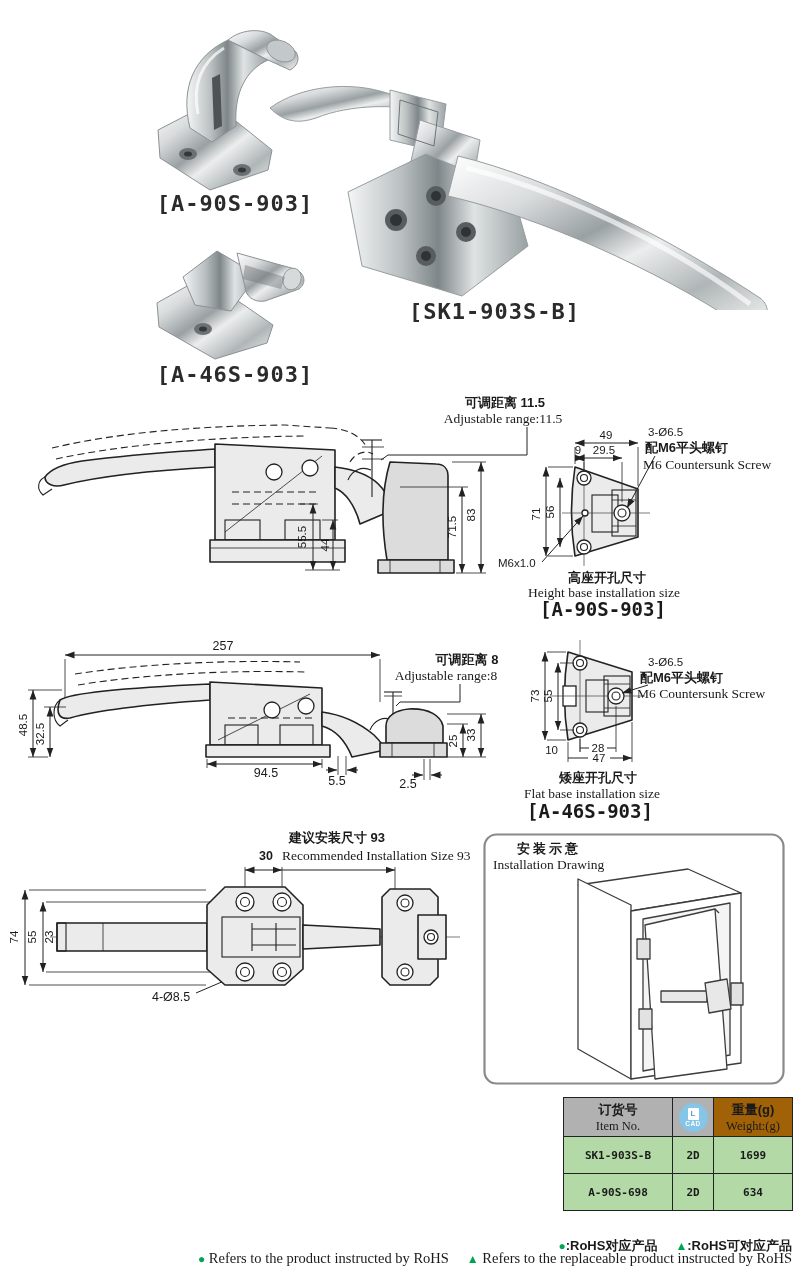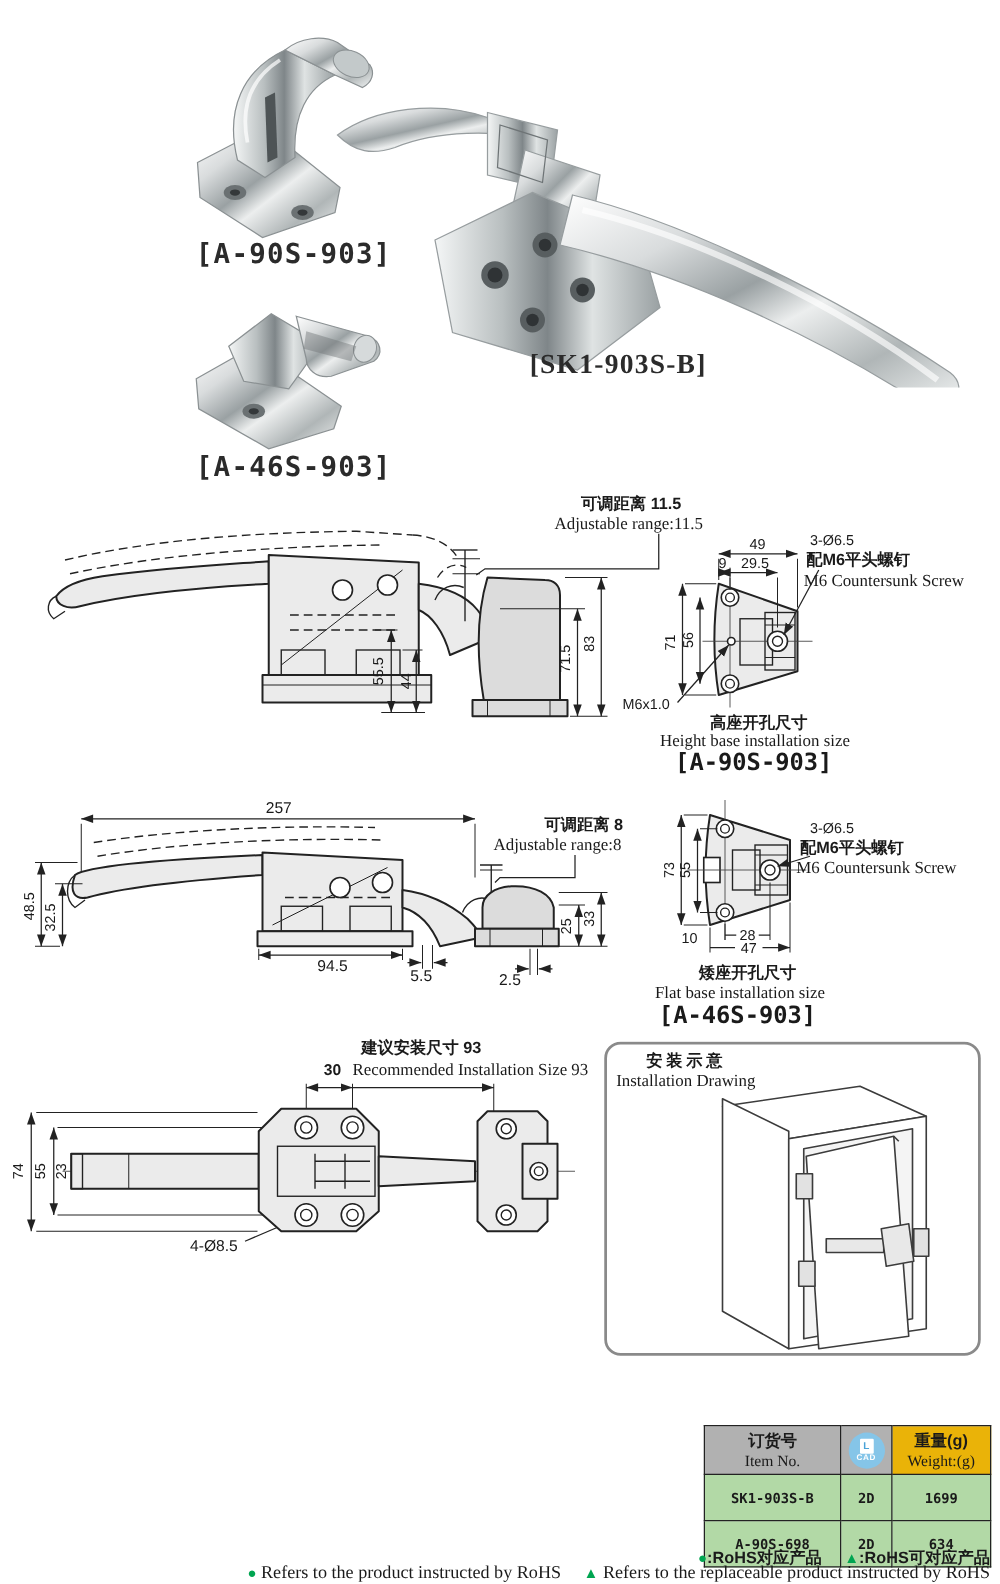--- a/index.html
+++ b/index.html
@@ -24,21 +24,21 @@
   text.dim{font-size:11.5px;}
   text.dimBig{font-size:12.5px;}
   text.cjk{font-size:13px;font-weight:bold;}
   text.en{font-family:"Liberation Serif",serif;font-size:13.5px;}
   text.modelSvg{font-family:"DejaVu Sans Mono",monospace;font-size:19px;font-weight:bold;}
   
   #spec-table{border-collapse:collapse;}
   #spec-table td{border:1.5px solid #222;text-align:center;vertical-align:middle;padding:0;}
   .th-cell{background:#b1b1b1;width:108px;height:38px;}
   .th-cad{background:#b1b1b1;width:40px;}
-  .th-w{background:#eab308;width:78px;}
+  .th-w{background:#a16207;width:78px;}
   .hdr-cn{font-size:13px;font-weight:bold;}
   .hdr-en{font-family:"Liberation Serif",serif;font-size:12.5px;}
   .row-green{background:#b2d9a6;}
   .row-white{background:#ffffff;}
   .cell-val{font-family:"DejaVu Sans Mono",monospace;font-size:11px;font-weight:bold;height:36px;}
   .cad-circle{width:29px;height:29px;border-radius:50%;background:#85c5e8;margin:0 auto;
               display:flex;flex-direction:column;align-items:center;justify-content:center;}
   .cad-doc{width:11px;height:12px;background:#fff;border-radius:1px;
            font-size:8px;font-weight:bold;color:#4aa3d8;line-height:12px;text-align:center;}
   .cad-txt{font-size:6.5px;font-weight:bold;color:#fff;letter-spacing:0.5px;margin-top:0px;}
@@ -111,21 +111,21 @@
       <ellipse cx="58" cy="104" rx="9" ry="6" fill="#6b7173"></ellipse>
         <ellipse cx="58" cy="104" rx="4" ry="2.5" fill="#34383a"></ellipse>
       <polygon points="38,52 72,26 112,50 86,86 50,80" fill="url(#chr2)" stroke="#8b9193" stroke-width="1"></polygon>
       <path d="M92,28 L150,44 C160,48 162,58 154,64 L120,76 C108,78 100,70 100,62 Z" fill="url(#chr1)" stroke="#8b9193" stroke-width="1"></path>
       <ellipse cx="147" cy="54" rx="9" ry="11" transform="rotate(18 147 54)" fill="#d6dadb" stroke="#8b9193" stroke-width="0.8"></ellipse>
       <path d="M100,40 L140,52 L136,64 L98,54 Z" fill="#707678" opacity="0.45"></path>
     </g>
   </svg>
 
   <div class="abs model-label" style="left:130px;top:191px;width:210px;">[A-90S-903]</div>
-  <div class="abs model-label" style="left:402px;top:278px;width:185px;font-family:Liberation Serif, serif;">[SK1-903S-B]</div>
+  <div class="abs model-label" style="left:402px;top:299px;width:185px;">[SK1-903S-B]</div>
   <div class="abs model-label" style="left:130px;top:362px;width:210px;">[A-46S-903]</div>
 
   <svg class="abs" style="left:0;top:392px;" width="800" height="240" viewBox="0 0 800 240">
     <defs>
       <marker id="m1e" markerWidth="11" markerHeight="8" refX="9.5" refY="4" orient="auto">
         <path d="M0,0.6 L9.5,4 L0,7.4 Z" fill="#222"></path>
         </marker>
       <marker id="m1s" markerWidth="11" markerHeight="8" refX="1" refY="4" orient="auto">
         <path d="M10.5,0.6 L1,4 L10.5,7.4 Z" fill="#222"></path>
         </marker>
@@ -443,21 +443,21 @@
       <polygon points="162,92 232,76 244,236 172,246" fill="#ffffff"></polygon>
       <line x1="232" y1="76" x2="236" y2="80"></line>
       <rect x="154" y="106" width="13" height="20" fill="#e2e2e2"></rect>
       <rect x="156" y="176" width="13" height="20" fill="#e2e2e2"></rect>
       <rect x="178" y="158" width="46" height="11" fill="#e8e8e8"></rect>
       <polygon points="222,150 244,146 248,176 226,180" fill="#e8e8e8"></polygon>
       <rect x="248" y="150" width="12" height="22" fill="#e2e2e2"></rect>
     </g>
   </svg>
 
-  <table id="spec-table" class="abs" style="left:563px;top:1140px;">
+  <table id="spec-table" class="abs" style="left:563px;top:1097px;">
     <tbody>
     <tr>
       <td class="th-cell">
         <div class="hdr-cn">订货号</div>
         <div class="hdr-en">Item No.</div>
       </td>
       <td class="th-cad">
         <div class="cad-circle">
           <div class="cad-doc">L</div>
           <div class="cad-txt">CAD</div>

